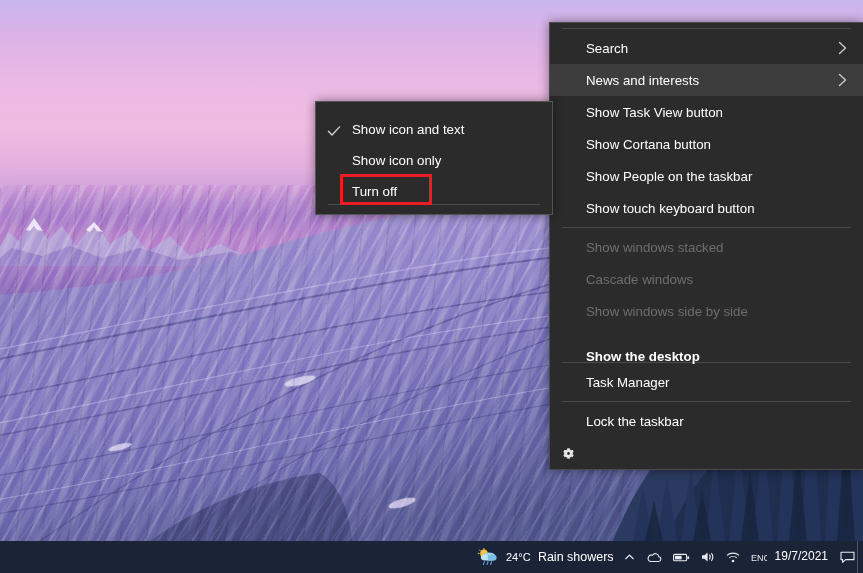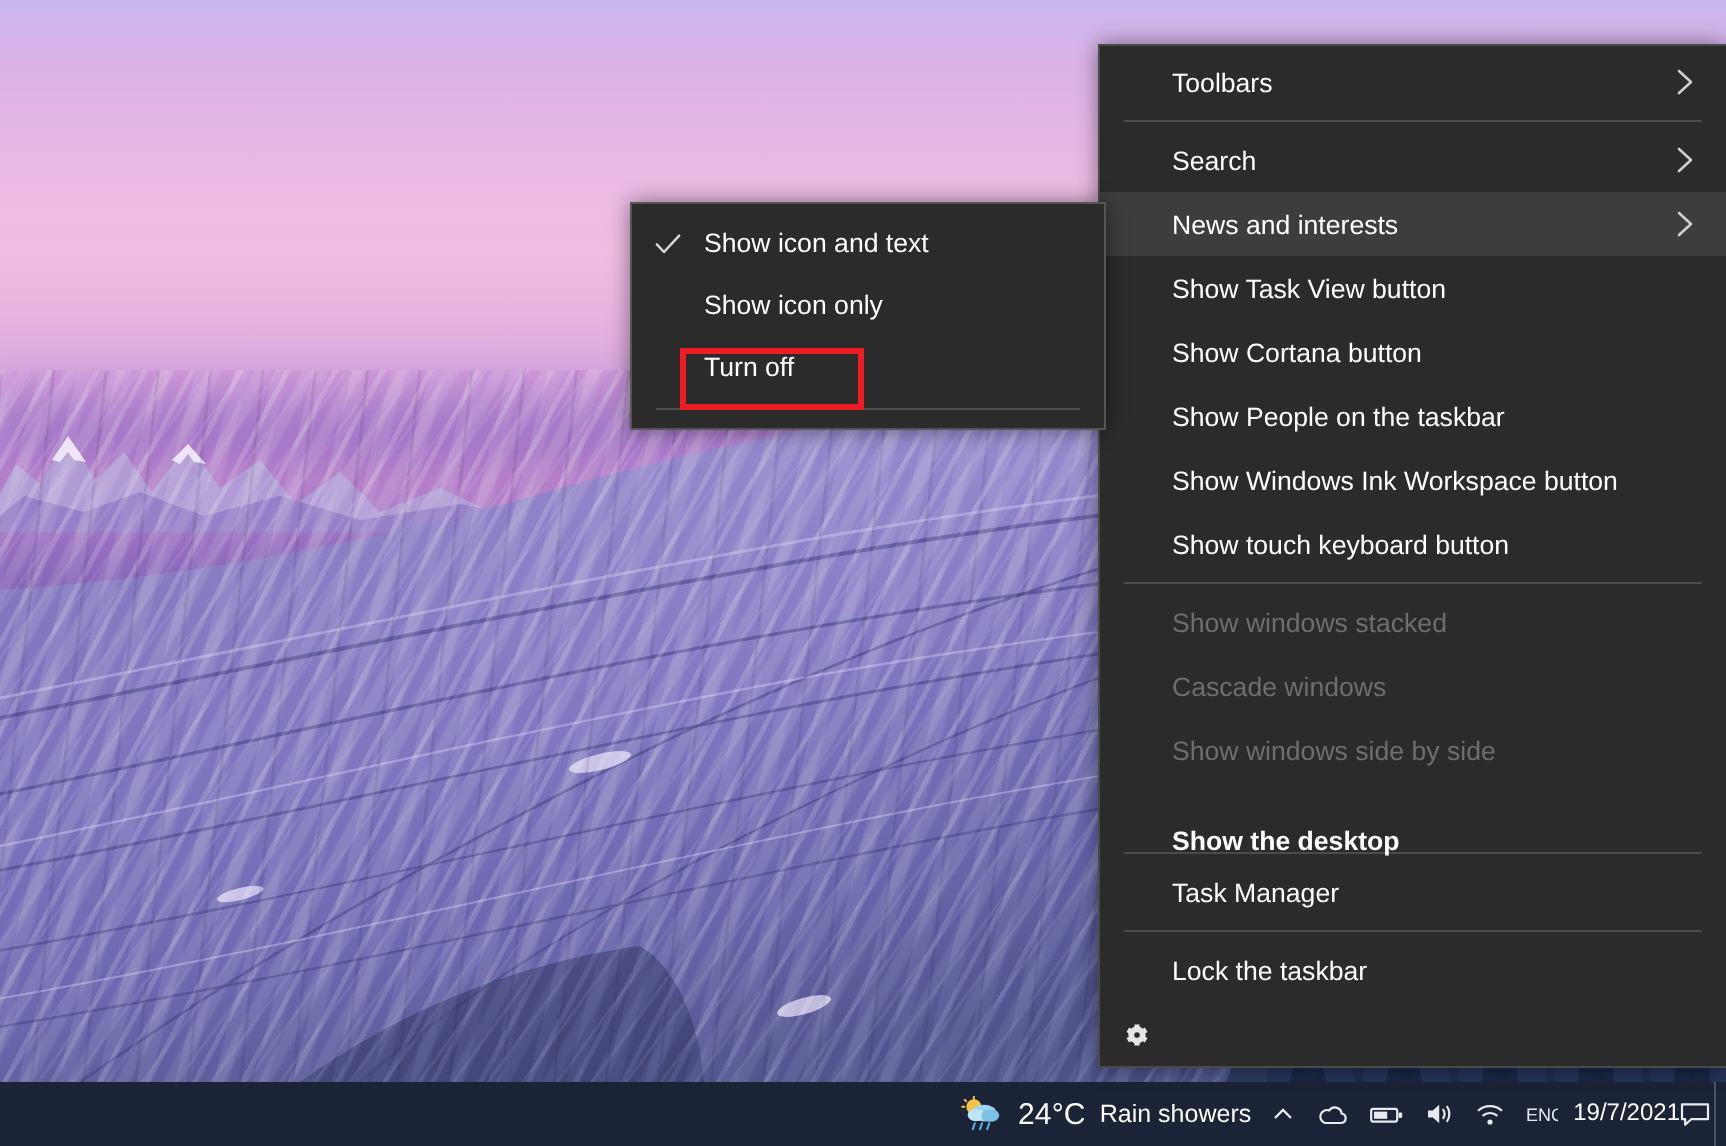--- a/index.html
+++ b/index.html
@@ -139,37 +139,38 @@
   .weather-widget {
     display: flex;
     align-items: center;
     gap: 7px;
     margin-right: 10px;
     color: #ffffff;
     font-size: 12.5px;
     white-space: nowrap;
   }
   .weather-icon { width: 22px; height: 18px; display: block; }
-  .weather-temp { font-size: 15px; letter-spacing: .1px; text-align: center; }
+  .weather-temp { font-size: 11px; letter-spacing: .1px; text-align: center; }
   .weather-desc { font-size: 12.5px; }
 
   .tray {
     display: flex;
     align-items: center;
     gap: 11px;
     color: #e8eaef;
     margin-right: 8px;
   }
   .tray svg { display: block; }
 
   .clock {
     color: #ffffff;
     font-size: 12px;
     line-height: 1.15;
     text-align: right;
+    margin-right: 12px;
     white-space: nowrap;
   }
   .clock .t { display: block; }
   .clock .d { display: block; }
 
   .notif-btn { margin-right: 8px; color: #e8eaef; display: flex; align-items: center; }
 
   .showdesktop {
     position: absolute;
     right: 0; top: 0;
@@ -235,21 +236,21 @@
     top: 101px;
     width: 238px;
     background: #2b2b2b;
     border: 1px solid #555555;
     box-shadow: 0 0 10px rgba(0,0,0,.45);
     padding: 4px 0 4px 0;
     z-index: 50;
   }
   .sub-item {
     display: flex;
-    align-items: center;
+    align-items: flex-end;
     height: 31px;
     color: #ffffff;
     font-size: 13.3px;
     user-select: none;
     cursor: default;
   }
   .sub-item .glyph {
     width: 36px;
     min-width: 36px;
     display: flex;
@@ -444,29 +445,20 @@
     <div class="notif-btn">
       <svg width="15" height="13" viewBox="0 0 15 13">
         <path d="M1 1.2 H14 V8.6 H5.6 L2.6 11.4 V8.6 H1 Z" fill="none" stroke="#e8eaef" stroke-width="1.1" stroke-linejoin="round"></path>
       </svg>
     </div>
 
     <div class="showdesktop"></div>
   </div>
 
   <div class="ctx-menu" id="ctx-menu" style="background: rgb(43, 43, 43);">
-      <div class="ctx-item">
-        <span class="glyph"></span>
-        <span class="lbl">Toolbars</span>
-        <span class="arrow">
-          <svg width="11" height="14" viewBox="0 0 11 14">
-            <path d="M2.5 1.5 L8.5 7 L2.5 12.5" fill="none" stroke="#cfcfcf" stroke-width="1.3" stroke-linecap="round" stroke-linejoin="round"></path>
-          </svg>
-        </span>
-      </div>
       <div class="ctx-sep"></div>
       <div class="ctx-item">
         <span class="glyph"></span>
         <span class="lbl">Search</span>
         <span class="arrow">
           <svg width="11" height="14" viewBox="0 0 11 14">
             <path d="M2.5 1.5 L8.5 7 L2.5 12.5" fill="none" stroke="#cfcfcf" stroke-width="1.3" stroke-linecap="round" stroke-linejoin="round"></path>
           </svg>
         </span>
       </div>
@@ -485,25 +477,20 @@
         <span class="arrow"></span>
       </div>
       <div class="ctx-item">
         <span class="glyph"></span>
         <span class="lbl">Show Cortana button</span>
         <span class="arrow"></span>
       </div>
       <div class="ctx-item">
         <span class="glyph"></span>
         <span class="lbl">Show People on the taskbar</span>
-        <span class="arrow"></span>
-      </div>
-      <div class="ctx-item">
-        <span class="glyph"></span>
-        <span class="lbl">Show Windows Ink Workspace button</span>
         <span class="arrow"></span>
       </div>
       <div class="ctx-item">
         <span class="glyph"></span>
         <span class="lbl">Show touch keyboard button</span>
         <span class="arrow"></span>
       </div>
       <div class="ctx-sep"></div>
       <div class="ctx-item disabled">
         <span class="glyph"></span>

